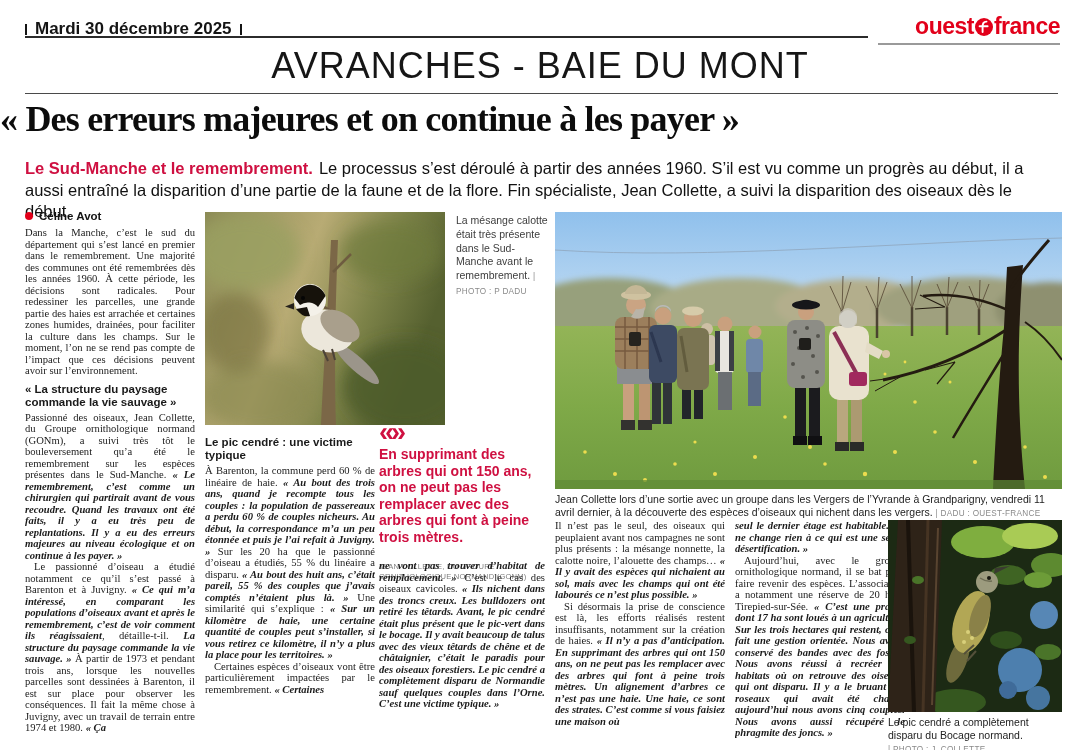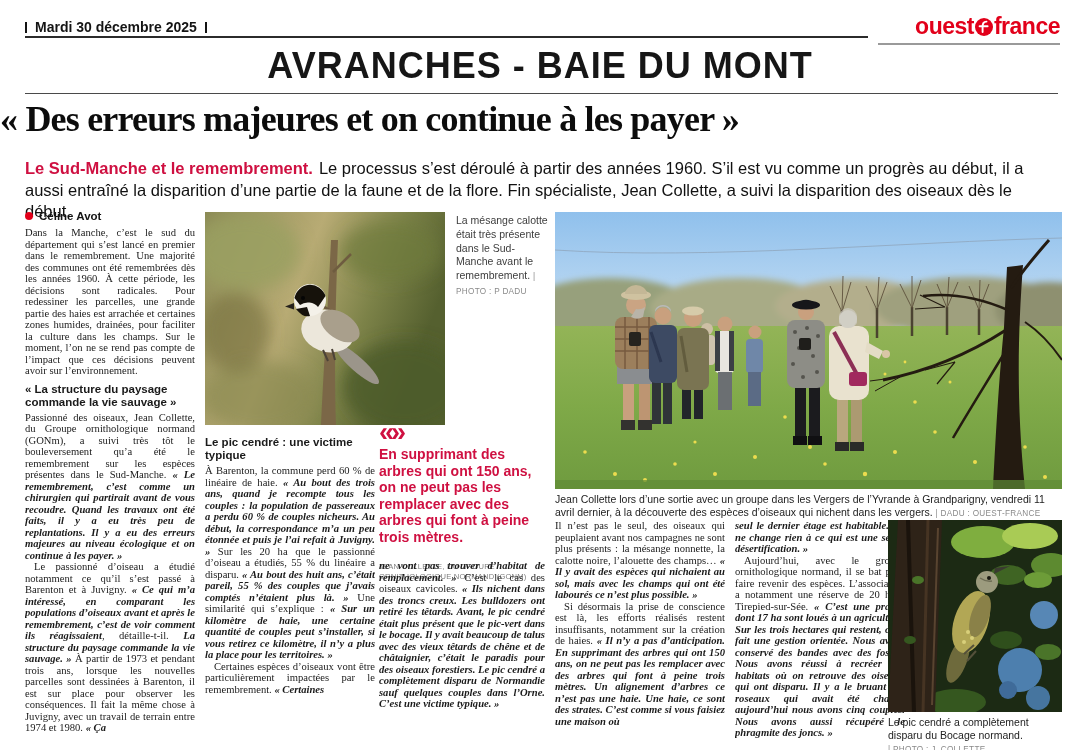--- a/index.html
+++ b/index.html
@@ -6,31 +6,31 @@
   *{ box-sizing:border-box; }
   html,body{ margin:0; padding:0; }
   body{
     width:1080px; height:750px; position:relative; overflow:hidden;
     background:#ffffff; color:#1a1a1a;
     font-family:"Liberation Serif", serif;
   }
 
   
   .dateline{ position:absolute; left:25px; top:19px; display:flex; align-items:center; gap:8px;
-    font-family:"Liberation Sans",sans-serif; font-weight:bold; font-size:14px; color:#141414; }
+    font-family:"Liberation Sans",sans-serif; font-weight:bold; font-size:17px; color:#141414; }
   .vbar{ width:2px; height:11px; background:#141414; }
   .toprule{ position:absolute; left:25px; top:36px; width:843px; height:1.5px; background:#2b2b2b; }
   .logo{ position:absolute; right:20px; top:13px; display:flex; align-items:center;
     font-family:"Liberation Sans",sans-serif; font-weight:bold; font-size:23px; letter-spacing:-0.5px;
     color:var(--logo-red); }
   .logorule{ position:absolute; right:20px; top:43px; width:182px; height:2px; background:#9a9a9a; }
 
   
   .kicker{ position:absolute; left:0; width:100%; top:45px; text-align:center;
-    font-family:"Liberation Sans",sans-serif; font-weight:700; font-size:36px; letter-spacing:1px; color:#161616; }
+    font-family:"Liberation Sans",sans-serif; font-weight:400; font-size:36px; letter-spacing:1px; color:#161616; }
   .kickrule{ position:absolute; left:25px; top:93px; width:1033px; height:1px; background:#4a4a4a; }
   .headline{ position:absolute; left:0; width:100%; top:98px; white-space:nowrap;
     font-family:"Liberation Serif",serif; font-weight:700; font-size:36px; letter-spacing:-0.8px; color:#0c0c0c; }
   .standfirst{ position:absolute; left:25px; top:158px; width:1033px;
     font-family:"Liberation Sans",sans-serif; font-size:16.5px; line-height:21.5px; color:#111; }
   .standfirst .lead{ color:var(--accent); font-weight:bold; margin-right:6px; }
   .byline{ position:absolute; left:25px; top:210px; display:flex; align-items:center; gap:6px;
     font-family:"Liberation Sans",sans-serif; font-weight:bold; font-size:11.5px; color:#141414; }
   .byline .dot{ width:8px; height:8px; border-radius:50%; background:var(--logo-red); }
 

